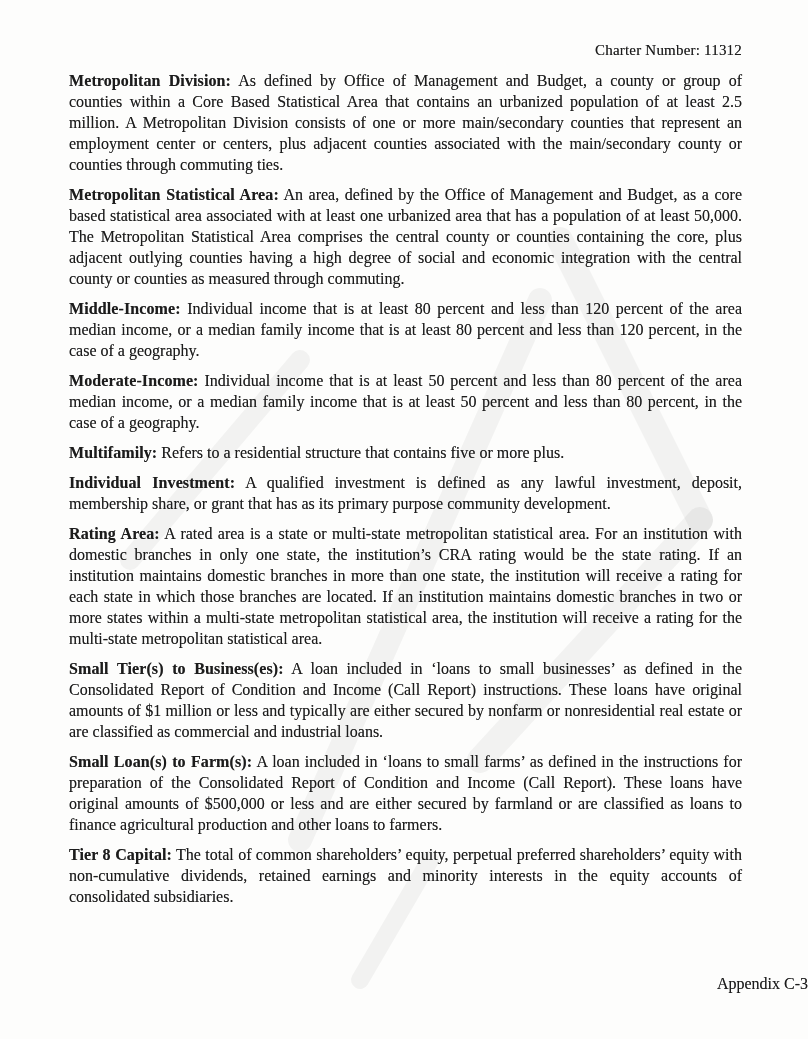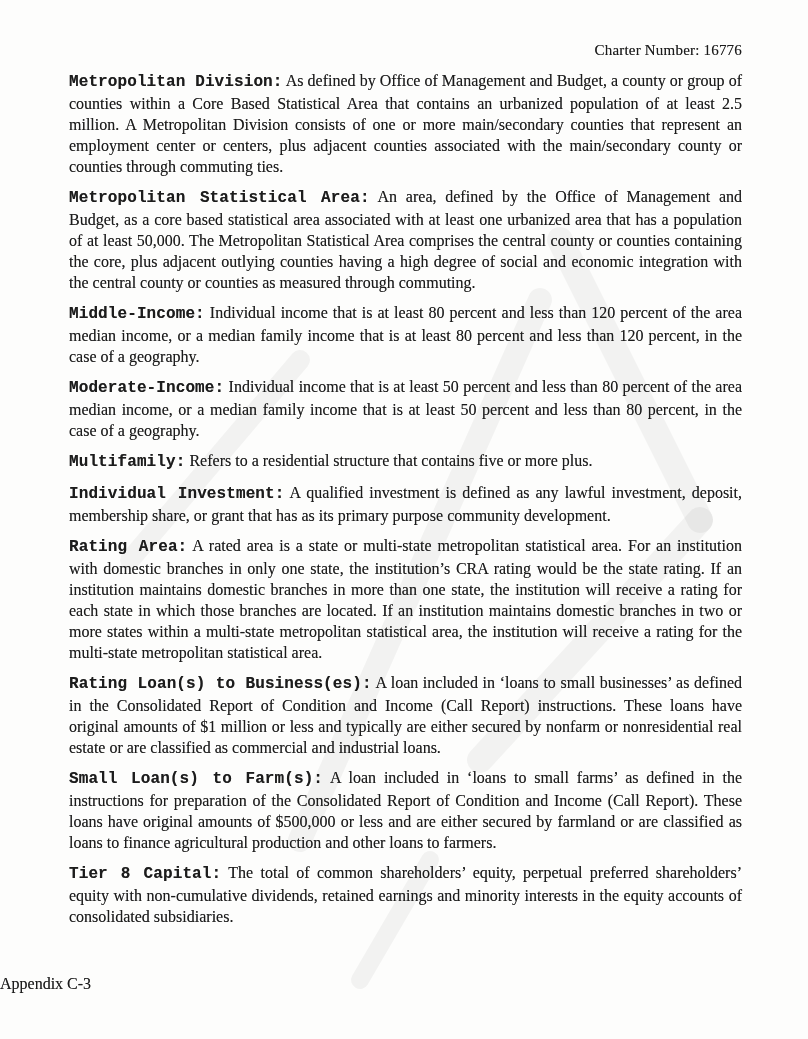--- a/index.html
+++ b/index.html
@@ -43,57 +43,56 @@
   .content p {
     margin: 0 0 9px 0;
     font-size: 16px;
     line-height: 21px;
     text-align: justify;
     text-shadow: 0 0 0.5px rgba(20,20,20,0.5);
   }
   .content p b {
     font-weight: bold;
     letter-spacing: 0.1px;
-    font-family: Liberation Mono, monospace;
   }
   .footer-line {
     position: absolute;
     top: 975px;
     left: 0;
     width: 100%;
-    text-align: left;
+    text-align: right;
     font-size: 16px;
     text-shadow: 0 0 0.5px rgba(20,20,20,0.5);
   }
 </style>
 </head>
 <body>
 
 <div class="page">
 
   <svg class="scan-watermark" viewBox="0 0 808 1039" xmlns="http://www.w3.org/2000/svg">
     <g stroke="#000000" stroke-opacity="0.045" fill="none" stroke-linecap="round">
       <path d="M 560 240 L 700 520" stroke-width="26"></path>
       <path d="M 700 520 L 480 760" stroke-width="26"></path>
       <path d="M 300 840 L 540 300" stroke-width="24"></path>
       <path d="M 130 560 L 300 360" stroke-width="20"></path>
       <path d="M 360 980 L 430 860" stroke-width="18"></path>
     </g>
   </svg>
 
-  <div class="header-line">Charter Number: 16776</div>
+  <div class="header-line">Charter Number: 11312</div>
 
   <main class="content" id="paragraph-container">
       <p><b>Metropolitan Division:</b><span> As defined by Office of Management and Budget, a county or group of counties within a Core Based Statistical Area that contains an urbanized population of at least 2.5 million.  A Metropolitan Division consists of one or more main/secondary counties that represent an employment center or centers, plus adjacent counties associated with the main/secondary county or counties through commuting ties.</span></p>
       <p><b>Metropolitan Statistical Area:</b><span> An area, defined by the Office of Management and Budget, as a core based statistical area associated with at least one urbanized area that has a population of at least 50,000. The Metropolitan Statistical Area comprises the central county or counties containing the core, plus adjacent outlying counties having a high degree of social and economic integration with the central county or counties as measured through commuting.</span></p>
       <p><b>Middle-Income:</b><span> Individual income that is at least 80 percent and less than 120 percent of the area median income, or a median family income that is at least 80 percent and less than 120 percent, in the case of a geography.</span></p>
       <p><b>Moderate-Income:</b><span> Individual income that is at least 50 percent and less than 80 percent of the area median income, or a median family income that is at least 50 percent and less than 80 percent, in the case of a geography.</span></p>
       <p><b>Multifamily:</b><span> Refers to a residential structure that contains five or more plus.</span></p>
       <p><b>Individual Investment:</b><span> A qualified investment is defined as any lawful investment, deposit, membership share, or grant that has as its primary purpose community development.</span></p>
       <p><b>Rating Area:</b><span> A rated area is a state or multi-state metropolitan statistical area.  For an institution with domestic branches in only one state, the institution’s CRA rating would be the state rating.  If an institution maintains domestic branches in more than one state, the institution will receive a rating for each state in which those branches are located.  If an institution maintains domestic branches in two or more states within a multi-state metropolitan statistical area, the institution will receive a rating for the multi-state metropolitan statistical area.</span></p>
-      <p><b>Rating Loan(s) to Business(es):</b><span> A loan included in ‘loans to small businesses’ as defined in the Consolidated Report of Condition and Income (Call Report) instructions.  These loans have original amounts of $1 million or less and typically are either secured by nonfarm or nonresidential real estate or are classified as commercial and industrial loans.</span></p>
+      <p><b>Small Tier(s) to Business(es):</b><span> A loan included in ‘loans to small businesses’ as defined in the Consolidated Report of Condition and Income (Call Report) instructions.  These loans have original amounts of $1 million or less and typically are either secured by nonfarm or nonresidential real estate or are classified as commercial and industrial loans.</span></p>
       <p><b>Small Loan(s) to Farm(s):</b><span> A loan included in ‘loans to small farms’ as defined in the instructions for preparation of the Consolidated Report of Condition and Income (Call Report).  These loans have original amounts of $500,000 or less and are either secured by farmland or are classified as loans to finance agricultural production and other loans to farmers.</span></p>
       <p><b>Tier 8 Capital:</b><span> The total of common shareholders’ equity, perpetual preferred shareholders’ equity with non-cumulative dividends, retained earnings and minority interests in the equity accounts of consolidated subsidiaries.</span></p>
     </main>
 
   <div class="footer-line">Appendix C-3</div>
 
 </div>
 
 </body></html>

